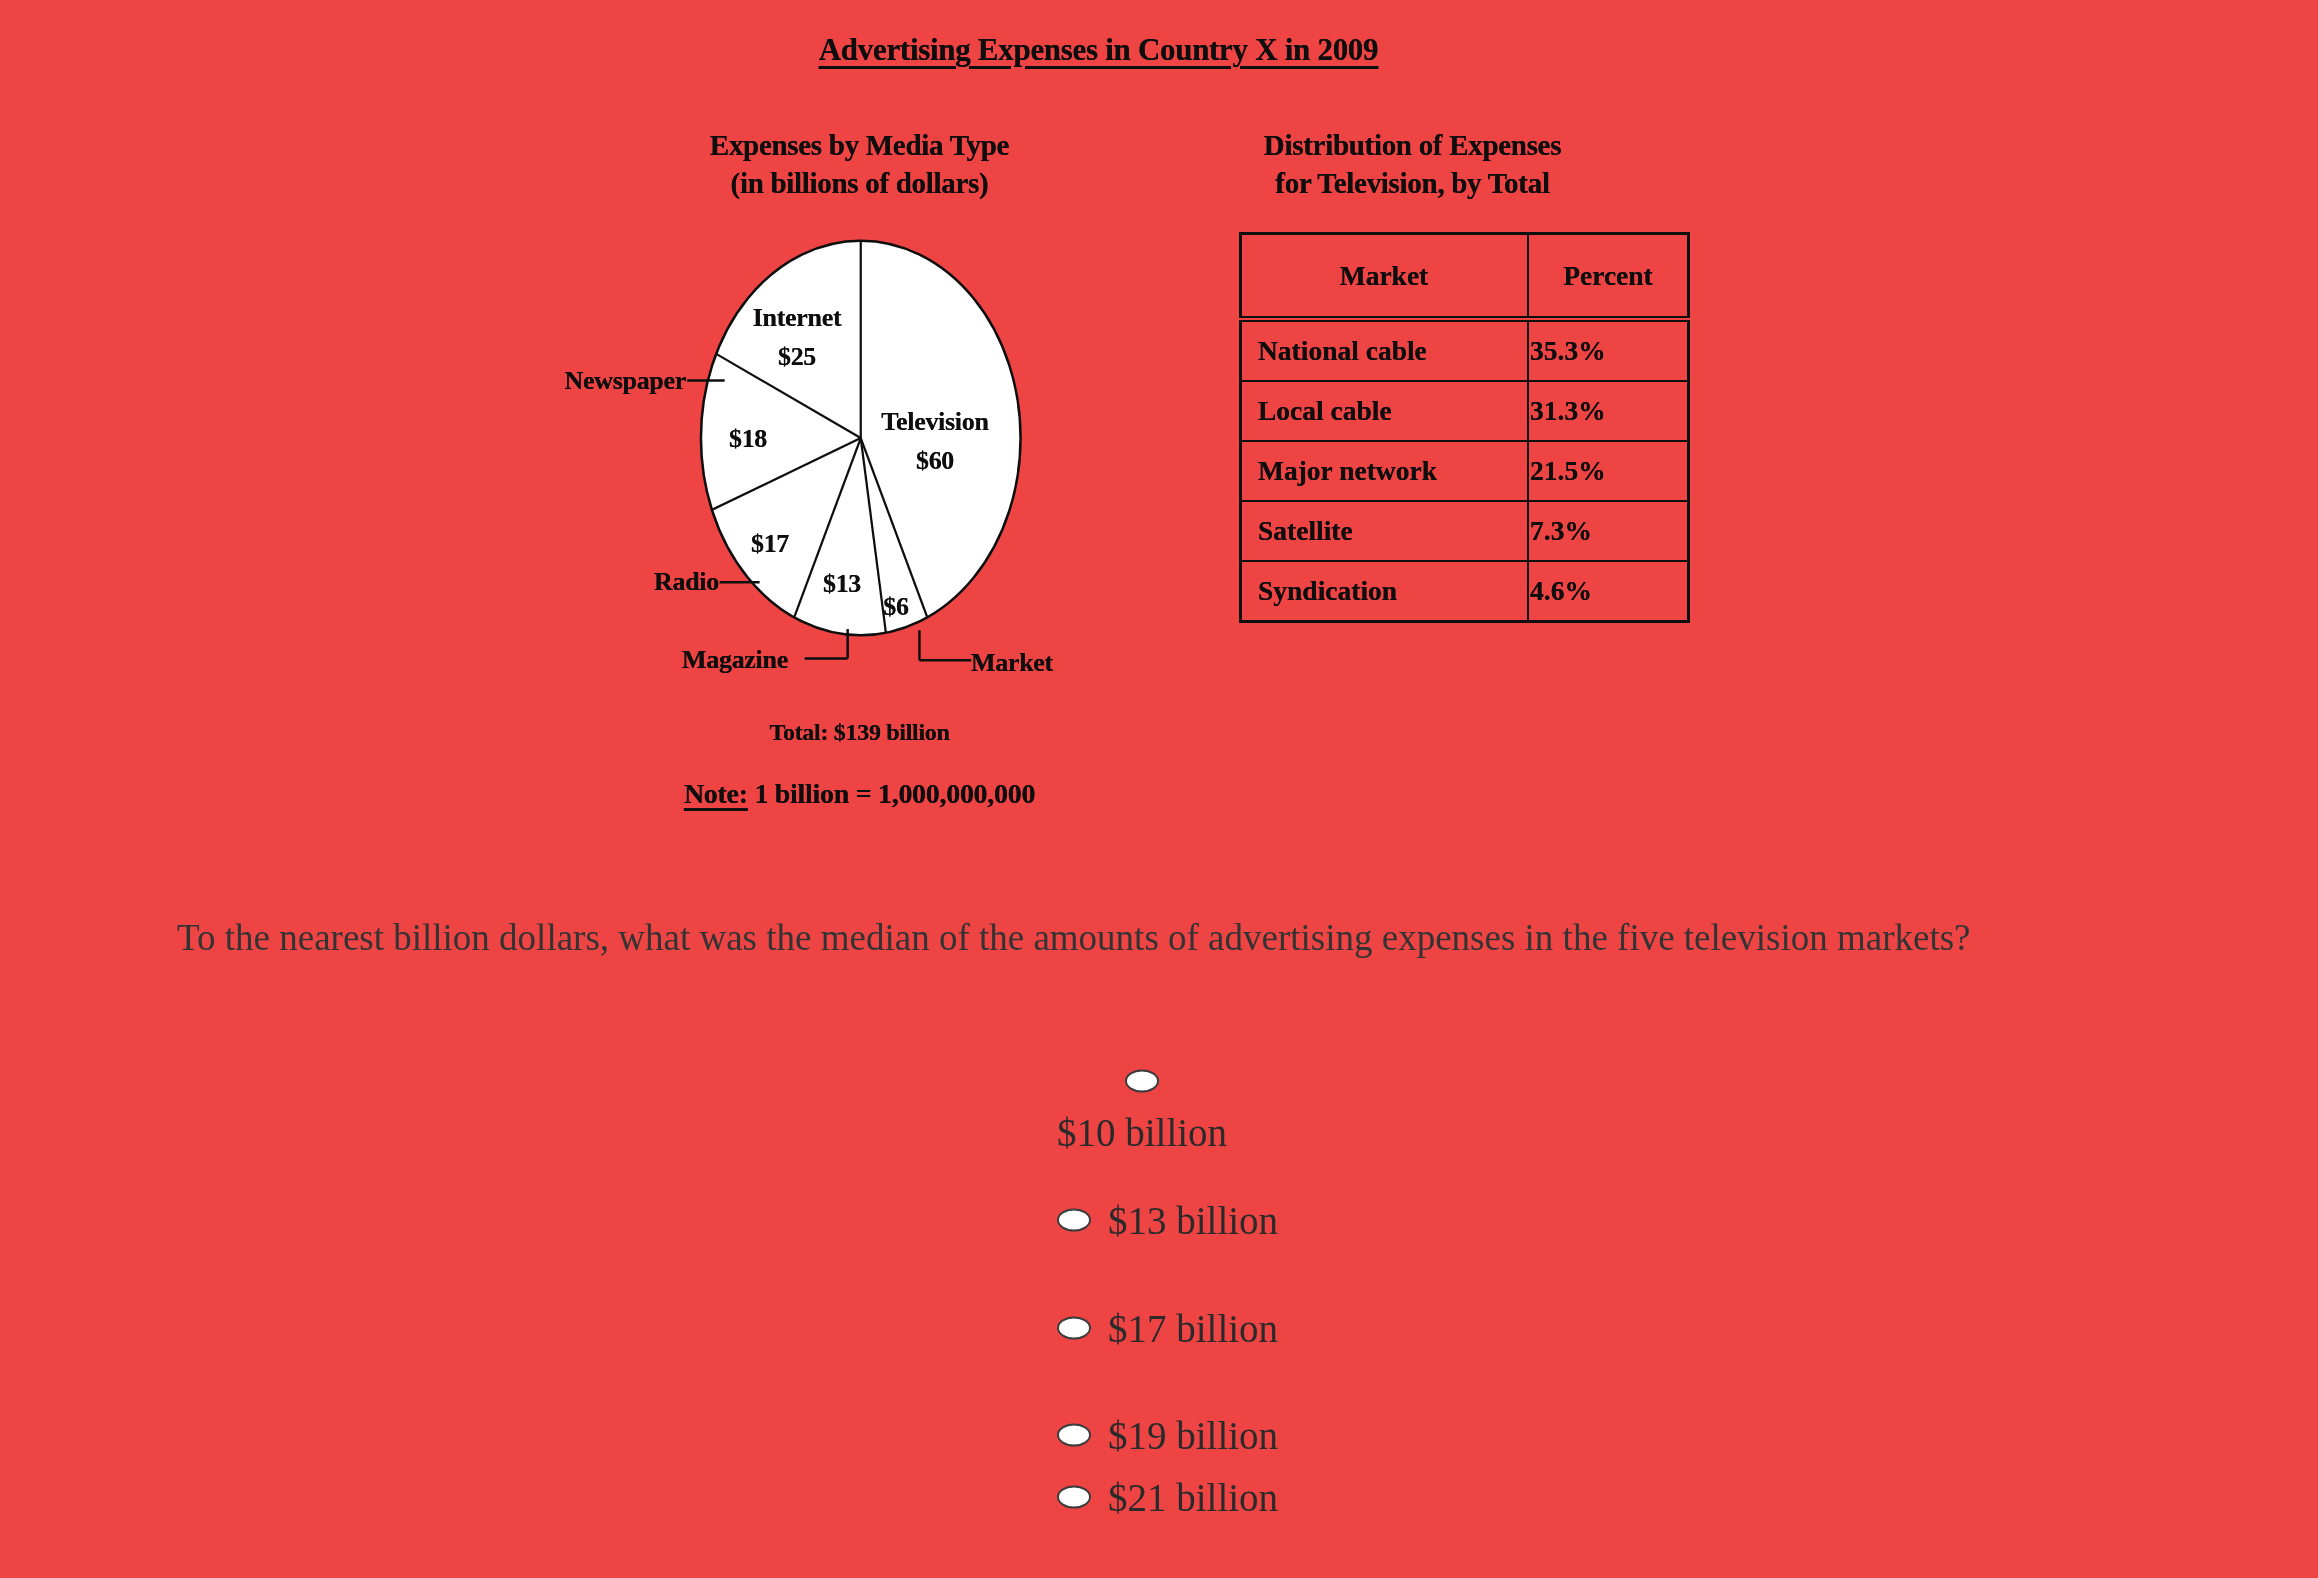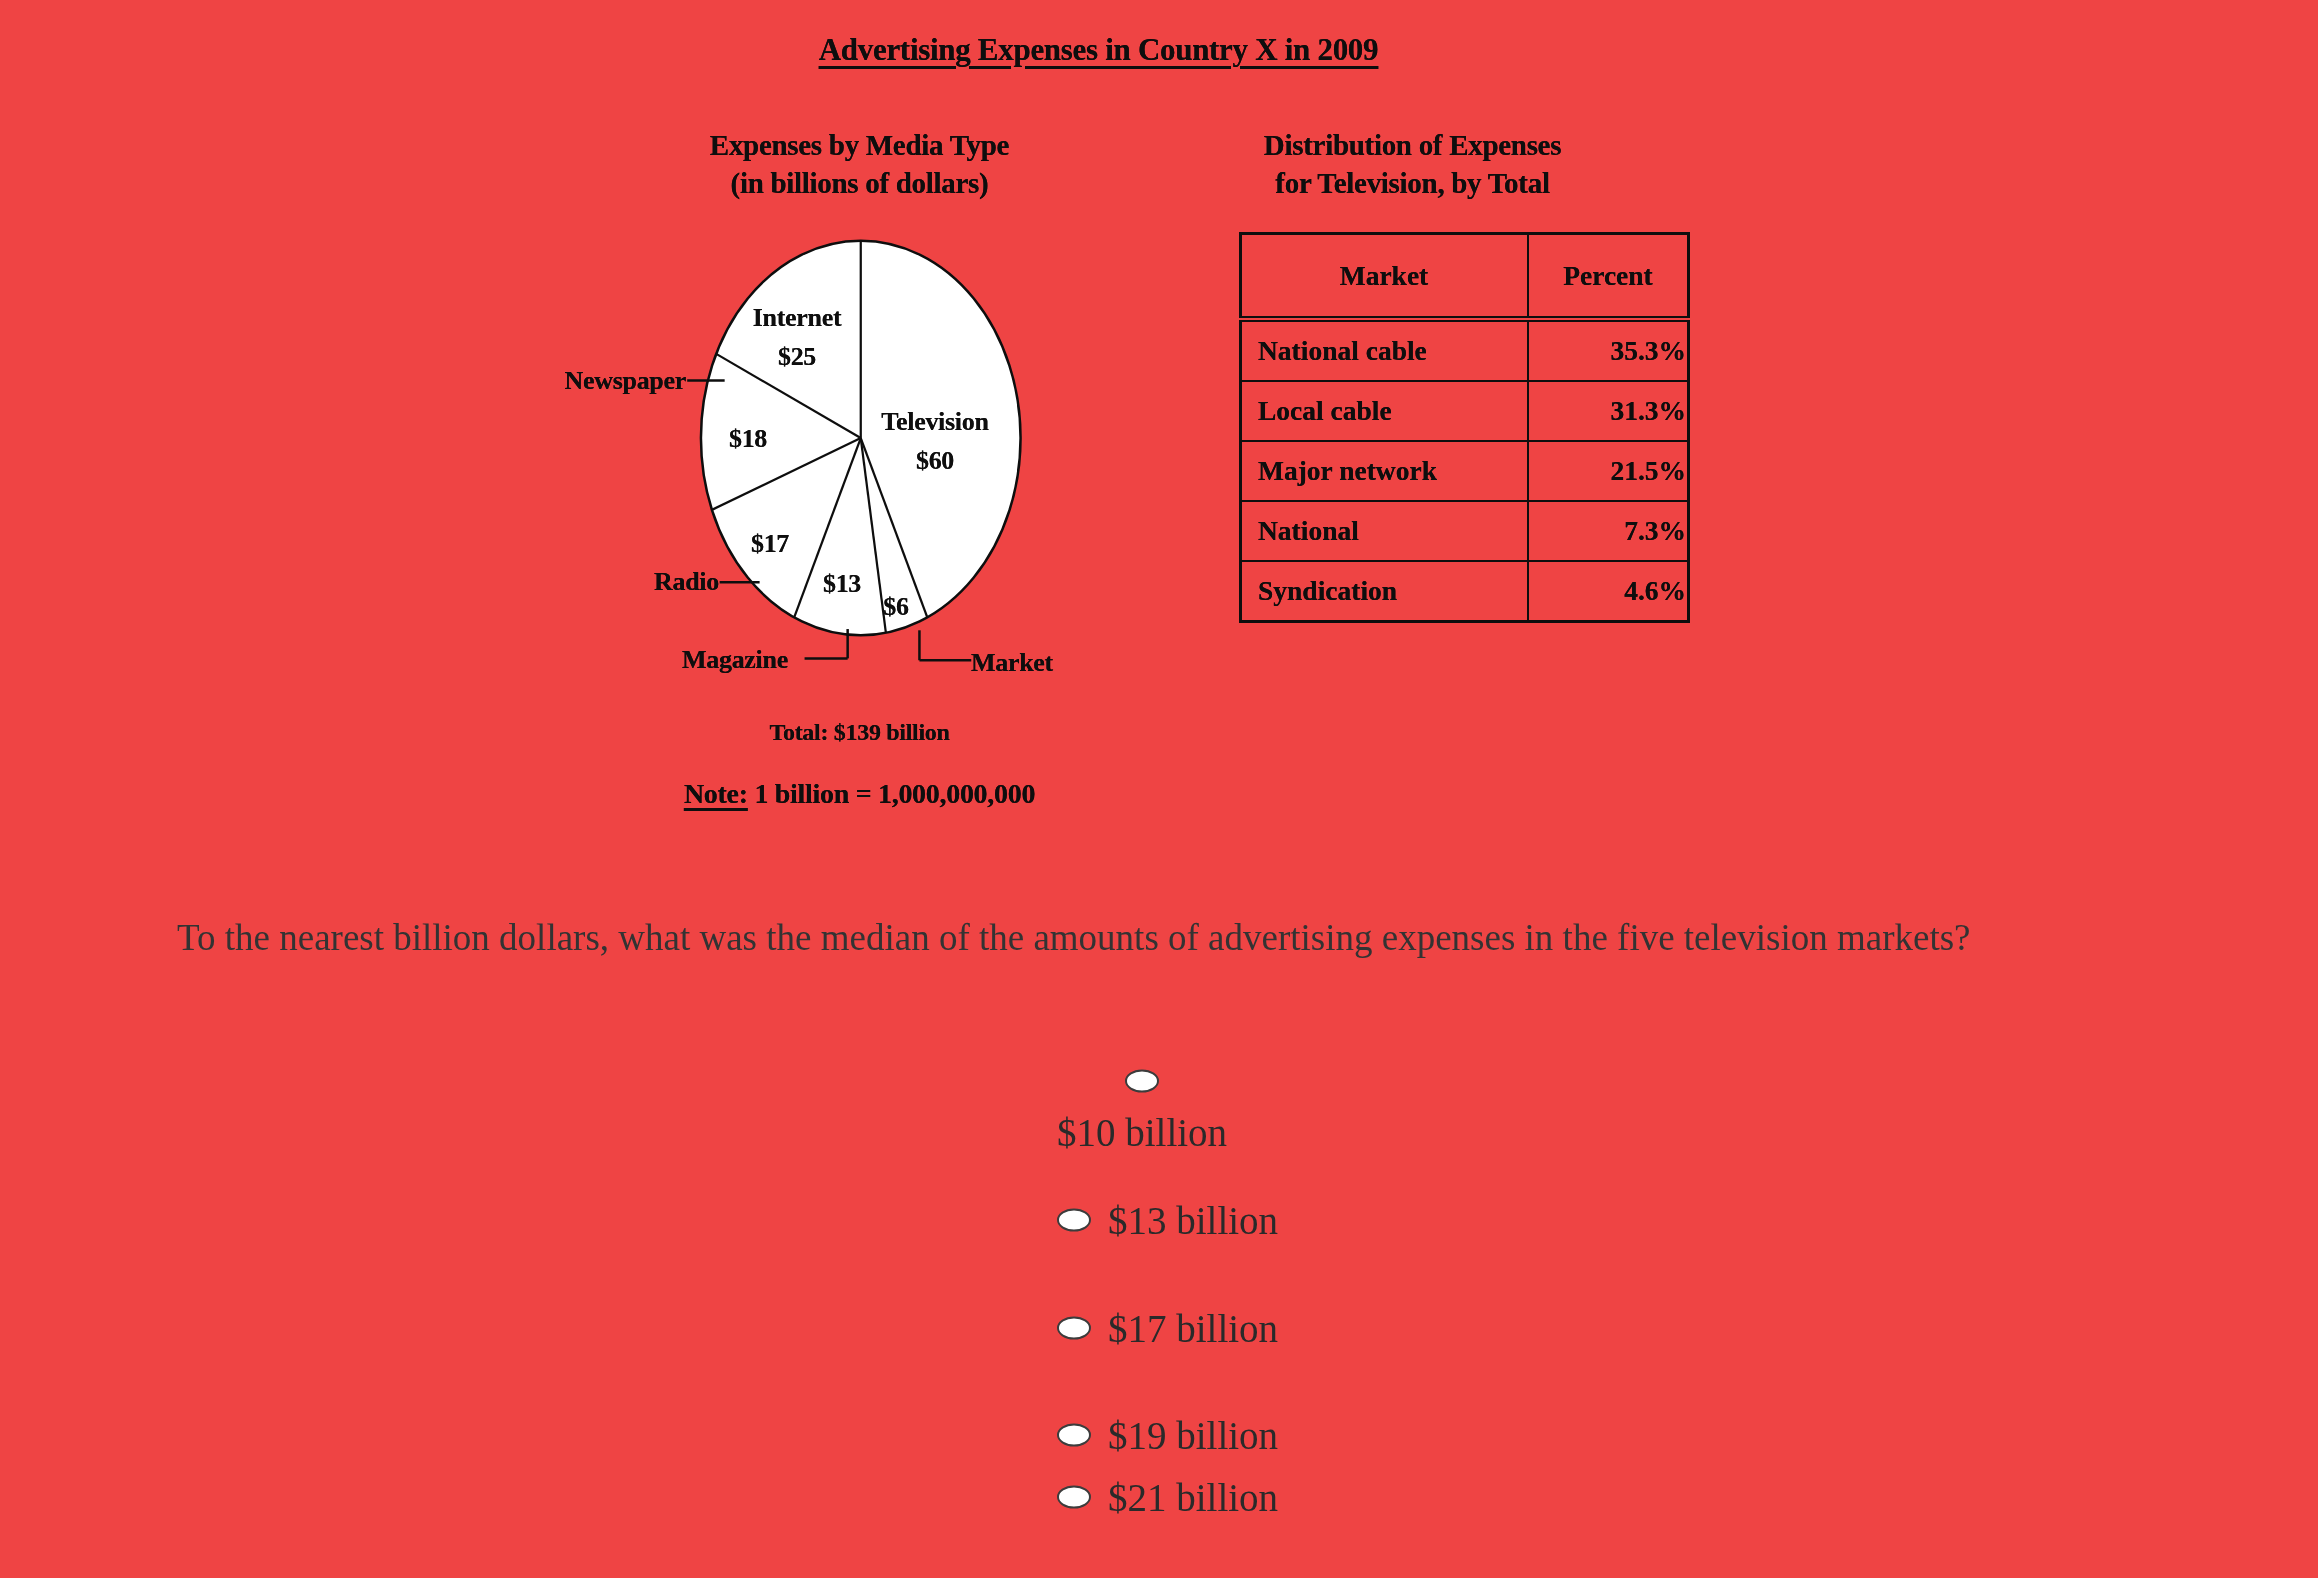--- a/index.html
+++ b/index.html
@@ -37,21 +37,21 @@
 
   
   .mtable{position:absolute;left:1239px;top:232px;border-collapse:collapse;
           border:3.7px solid #0e0e0e;}
   .mtable th,.mtable td{border:2.5px solid #0e0e0e;font-size:27.5px;
           font-family:"Liberation Serif",serif;font-weight:700;color:#0e0e0e;
           text-shadow:0 0 0.6px rgba(0,0,0,.8);}
   .mtable th{height:79px;text-align:center;border-bottom:6.9px double #0e0e0e;}
   .mtable td{height:56px;}
   .col-market{width:268px;text-align:left;padding-left:16px;}
-  .col-percent{width:156px;text-align:right;}
+  .col-percent{width:156px;text-align:left;}
   .mtable th.col-market{text-align:center;padding-left:0;}
 
   
   .question{position:absolute;left:177px;top:916px;font-size:37px;color:#333;
             white-space:nowrap;letter-spacing:0px;}
   .option{position:absolute;left:1057px;transform:translateY(-50%);
           display:flex;align-items:center;gap:17px;cursor:pointer;}
   .radio{width:34px;height:23px;border:2.5px solid #3c3c3c;border-radius:50%;
          background:#fff;flex:0 0 auto;box-sizing:border-box;}
   .option-label{font-size:39px;color:#2a2a2a;white-space:nowrap;}
@@ -129,21 +129,21 @@
       </tr>
       <tr>
         <td class="col-market">Local cable</td>
         <td class="col-percent">31.3%</td>
       </tr>
       <tr>
         <td class="col-market">Major network</td>
         <td class="col-percent">21.5%</td>
       </tr>
       <tr>
-        <td class="col-market">National</td>
+        <td class="col-market">Satellite</td>
         <td class="col-percent">7.3%</td>
       </tr>
       <tr>
         <td class="col-market">Syndication</td>
         <td class="col-percent">4.6%</td>
       </tr>
     </tbody>
   </table>
 
   <div class="question">To the nearest billion dollars, what was the median of the amounts of advertising expenses in the five television markets?</div>

